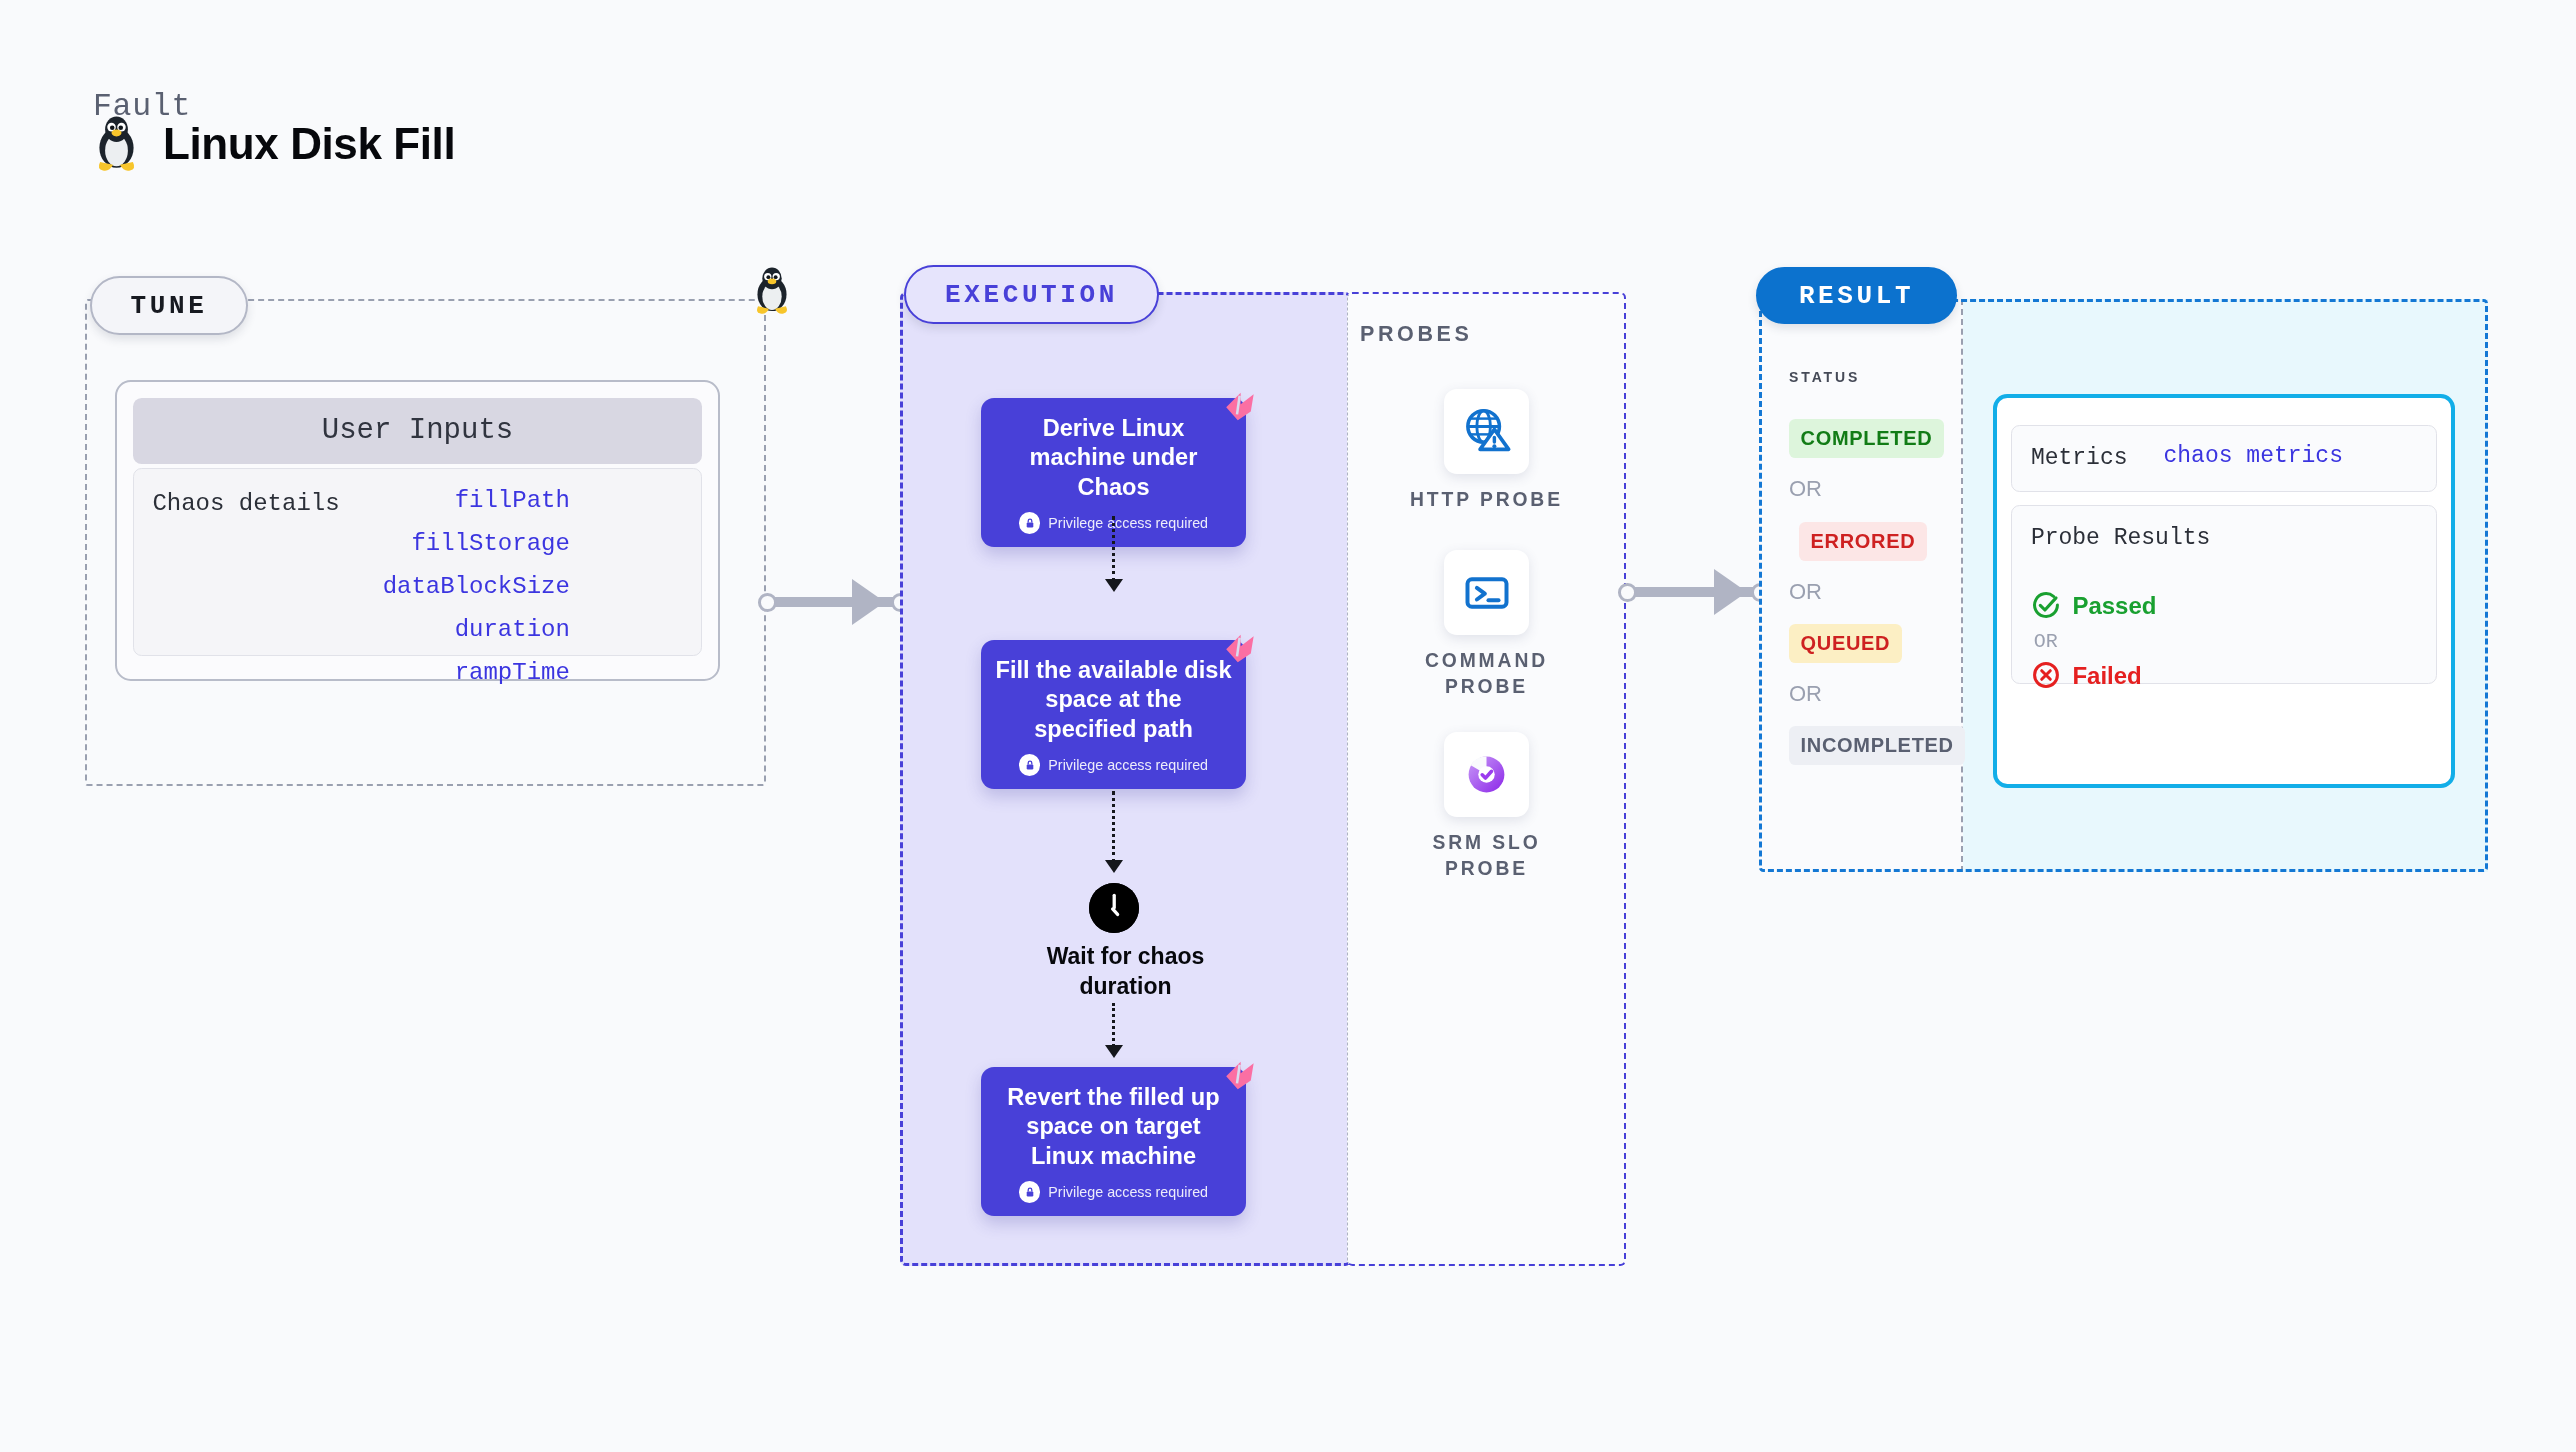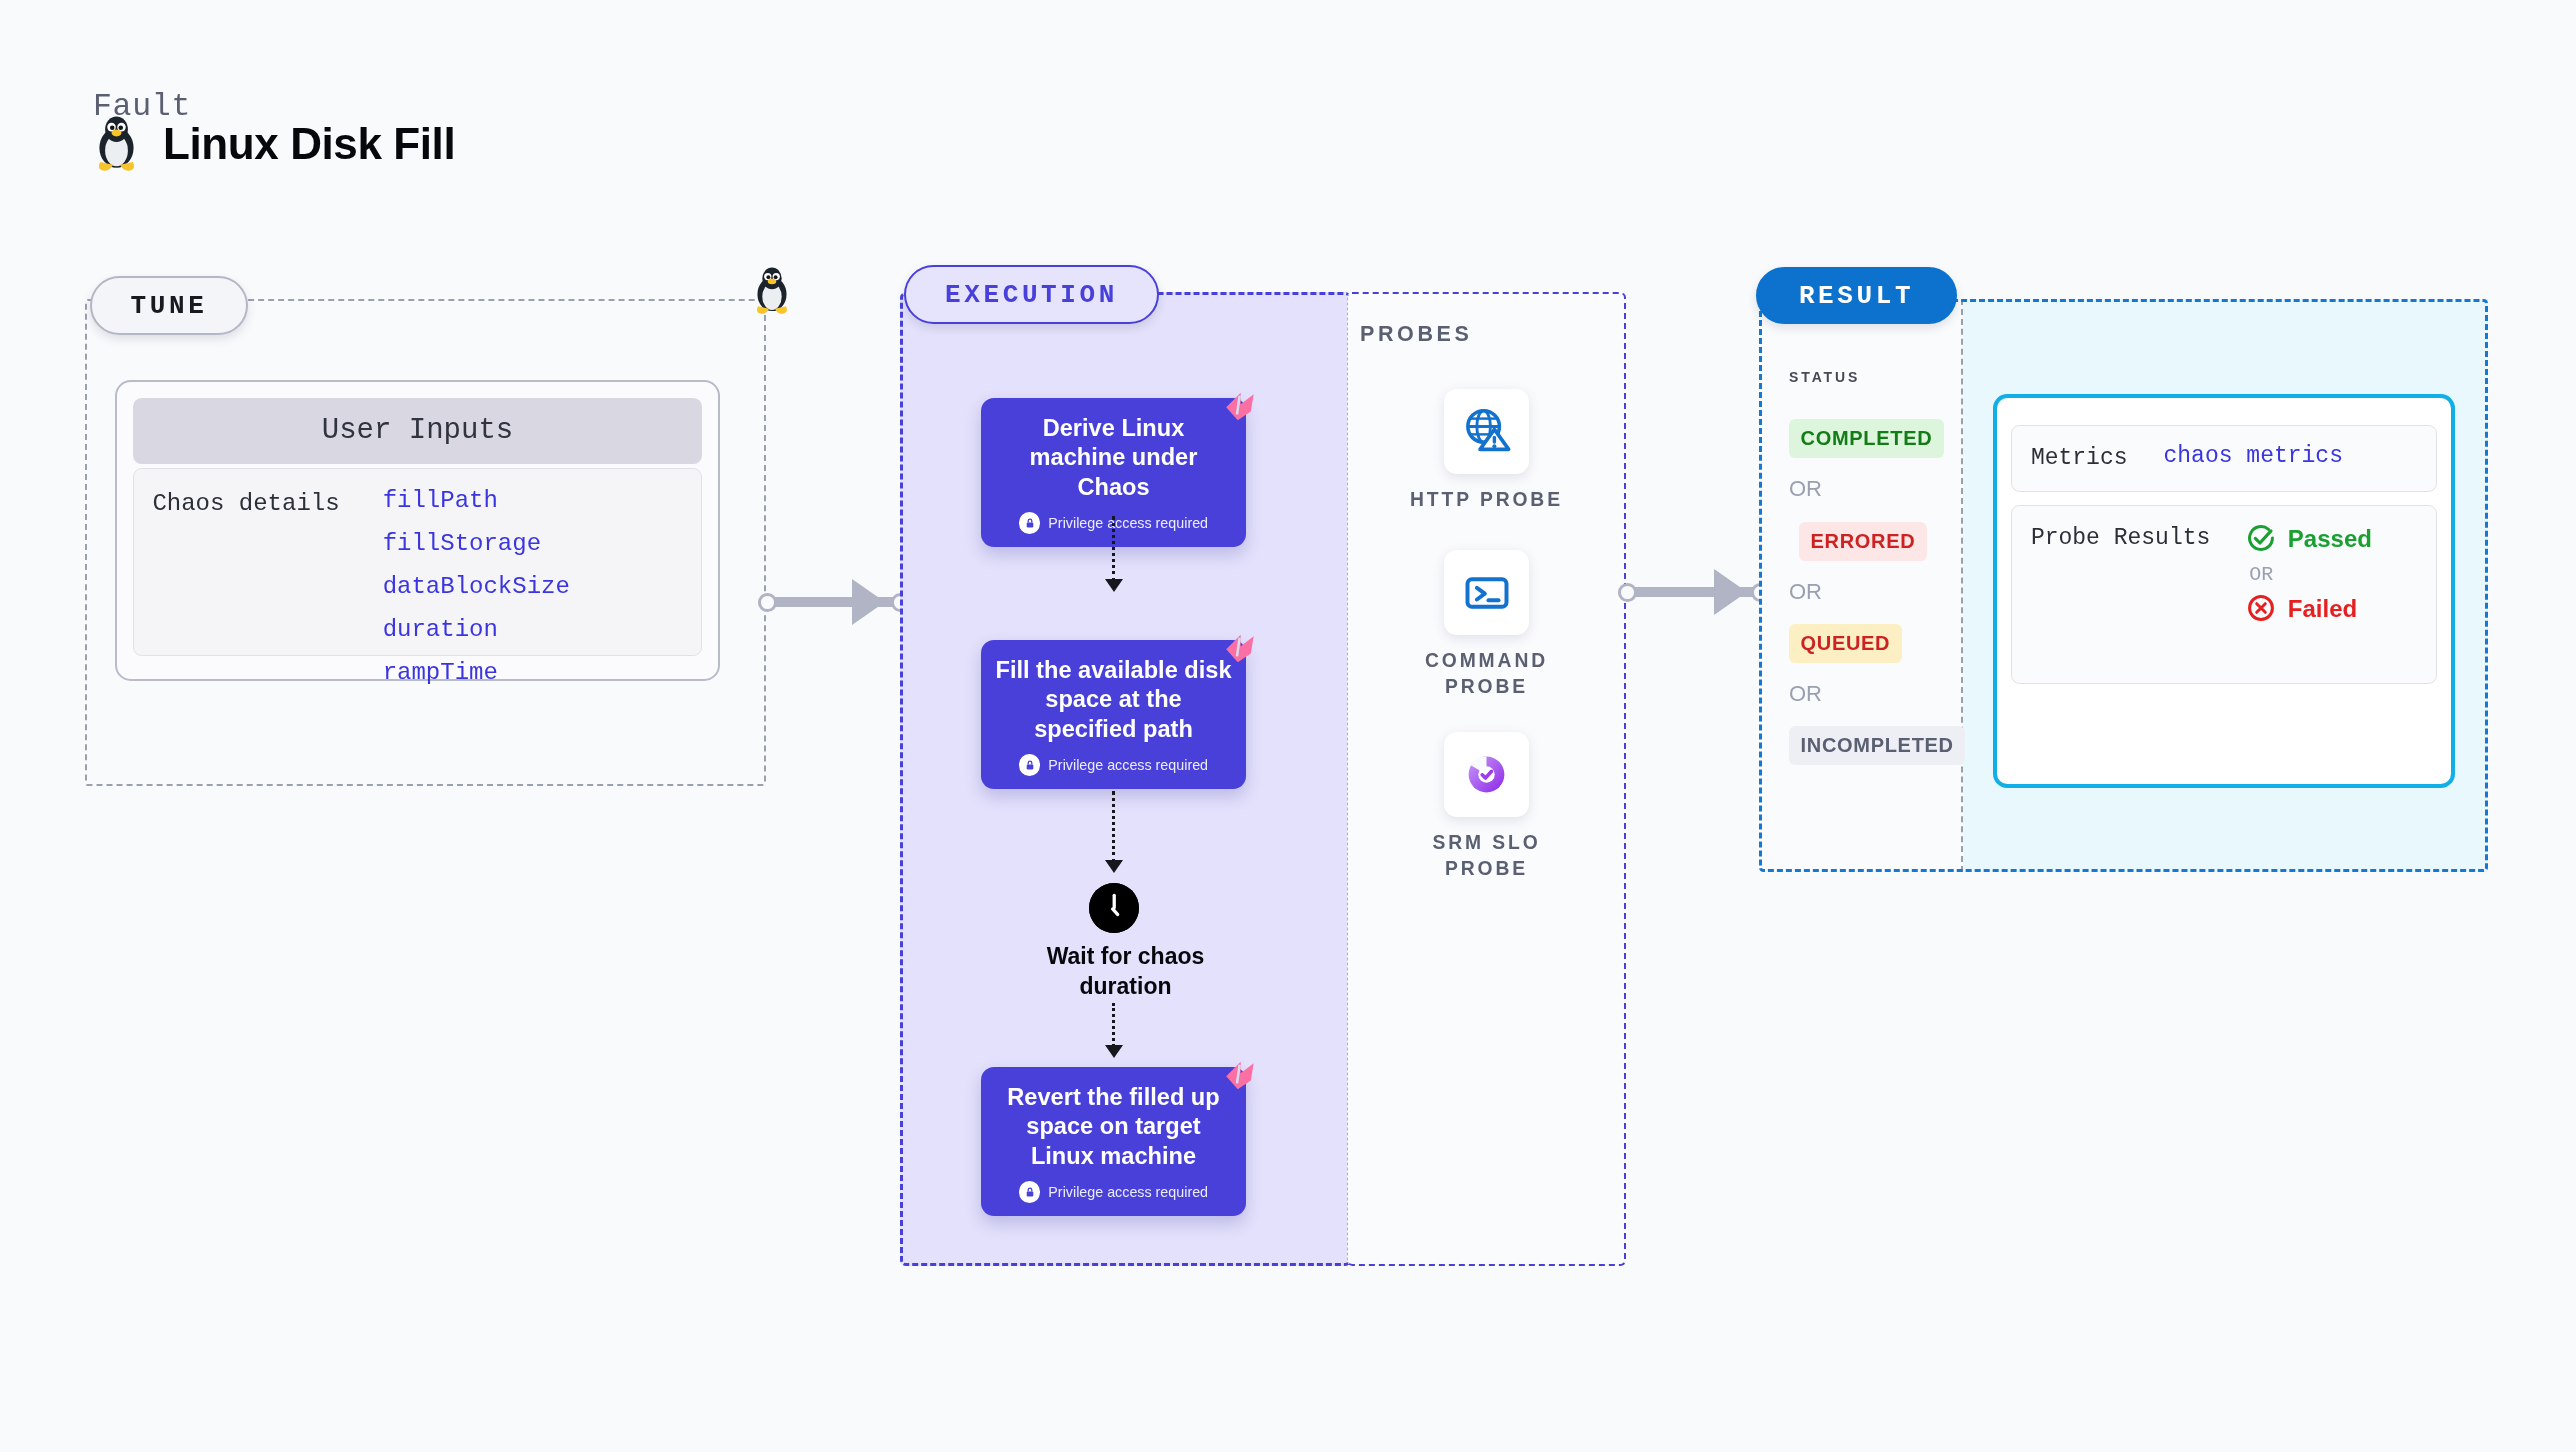--- a/index.html
+++ b/index.html
@@ -61,21 +61,21 @@
     margin-top: 4px; height: 188px; background: #F5F5F8;
     border: 1.4px solid #E1E2E9; border-radius: 8.6px;
     display: flex; padding: 18.6px 0 0 18.6px; gap: 43px;
   }
   .panel-rowlabel {
     font-family: "Liberation Mono", monospace; font-size: 24px; color: #2B2F38;
     white-space: nowrap; padding-top: 2.9px;
   }
   .param-list { display: flex; flex-direction: column; gap: 15.8px; }
   .param {
-    font-family: "Liberation Mono", monospace; font-size: 24px; color: #3B35E0; white-space: nowrap;
+    font-family: "Liberation Mono", monospace; font-size: 24px; color: #3B35E0; white-space: nowrap; text-align: right;
   }
 
   
   .exec-region {
     position: absolute; left: 900px; top: 292px; width: 451px; height: 974px;
     border: 3.6px dashed #4840D8; border-radius: 5.7px; background: #E3E1FB;
   }
   .probes-region {
     position: absolute; left: 1347px; top: 292px; width: 279px; height: 974px;
     border: 2.1px dashed #4840D8; border-left: 1.4px dashed #AEB3C2; border-radius: 5.7px;
@@ -396,21 +396,21 @@
   <div class="or-text" style="left:1789px; top:579px;">OR</div>
   <div class="status-chip" style="left:1789px; top:624px; background:#FCEFC4; color:#CE2121;">QUEUED</div>
   <div class="or-text" style="left:1789px; top:681px;">OR</div>
   <div class="status-chip" style="left:1789px; top:726px; background:#EDEFF4; color:#5A6071;">INCOMPLETED</div>
 
   <div class="output-card">
     <div class="output-section">
       <div class="out-label">Metrics</div>
       <div class="out-value-blue">chaos metrics</div>
     </div>
-    <div class="output-section" style="height:179px;">
+    <div class="output-section" style="height:179px;flex-direction:column;">
       <div class="out-label">
         <span>Probe Results</span>
       </div>
       <div>
         <div class="probe-result-line">
           <span>
             <svg width="30" height="30" viewBox="0 0 42 42">
               <path d="M37 21 a16 16 0 1 1 -5.5 -12" fill="none" stroke="#19A030" stroke-width="4.2" stroke-linecap="round"></path>
               <path d="M13 21.5 L19.5 28 L35 11" fill="none" stroke="#19A030" stroke-width="4.4" stroke-linecap="round" stroke-linejoin="round"></path>
             </svg>

